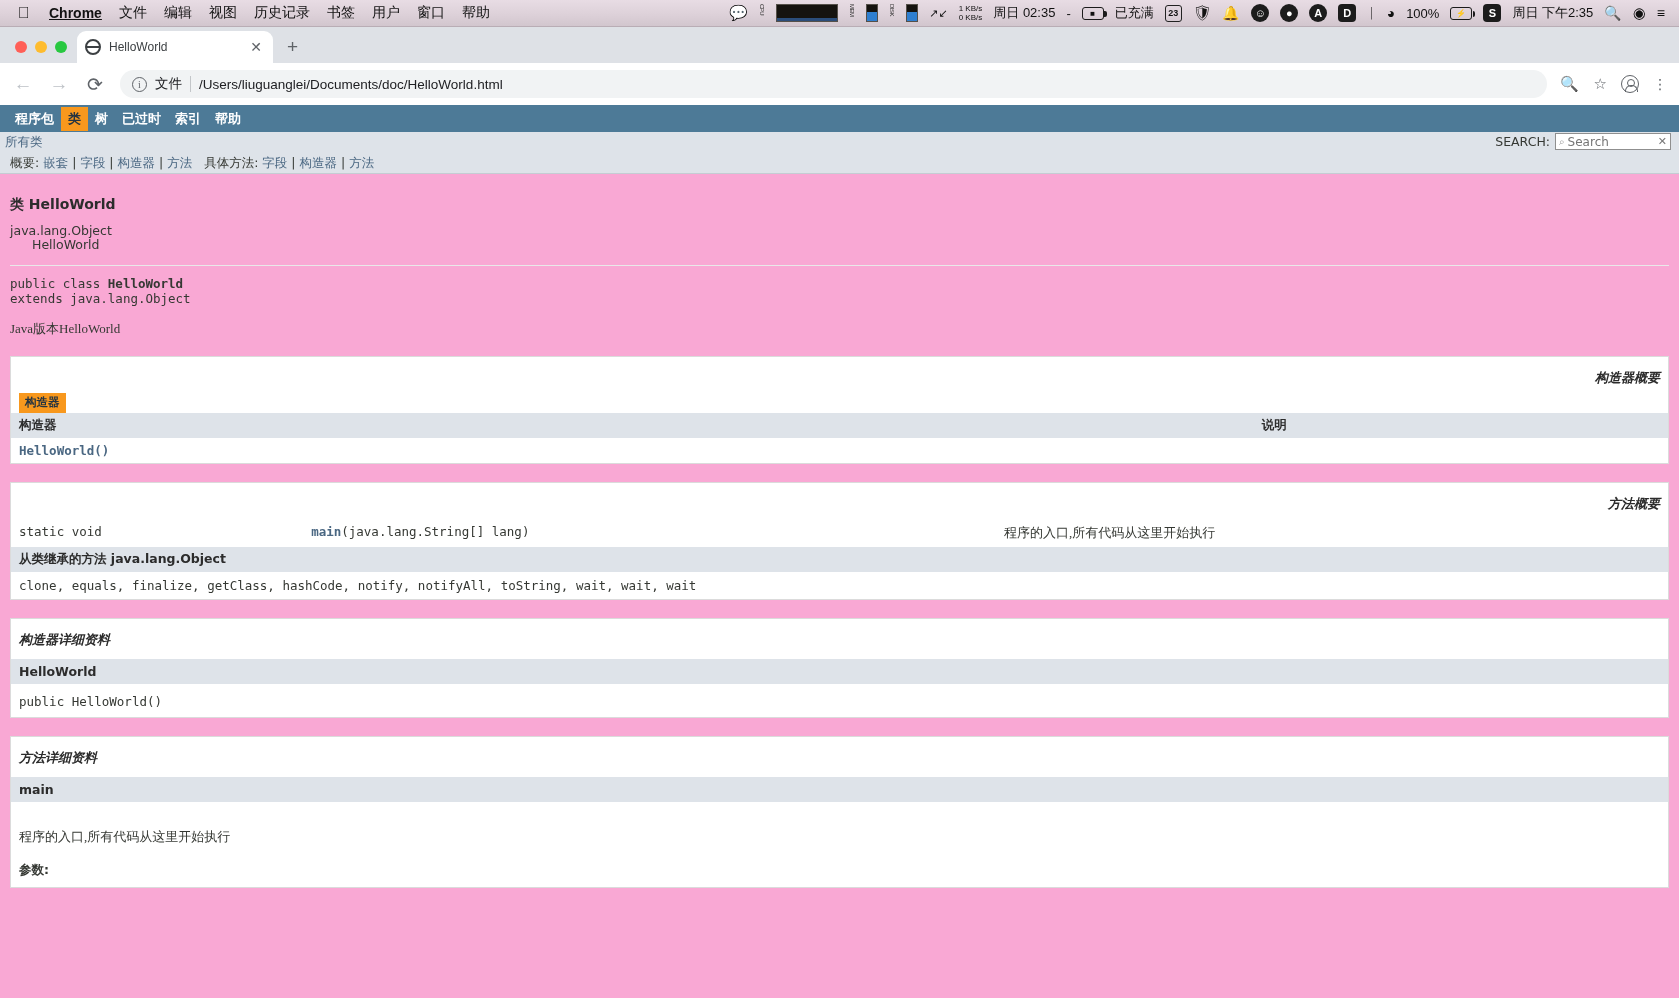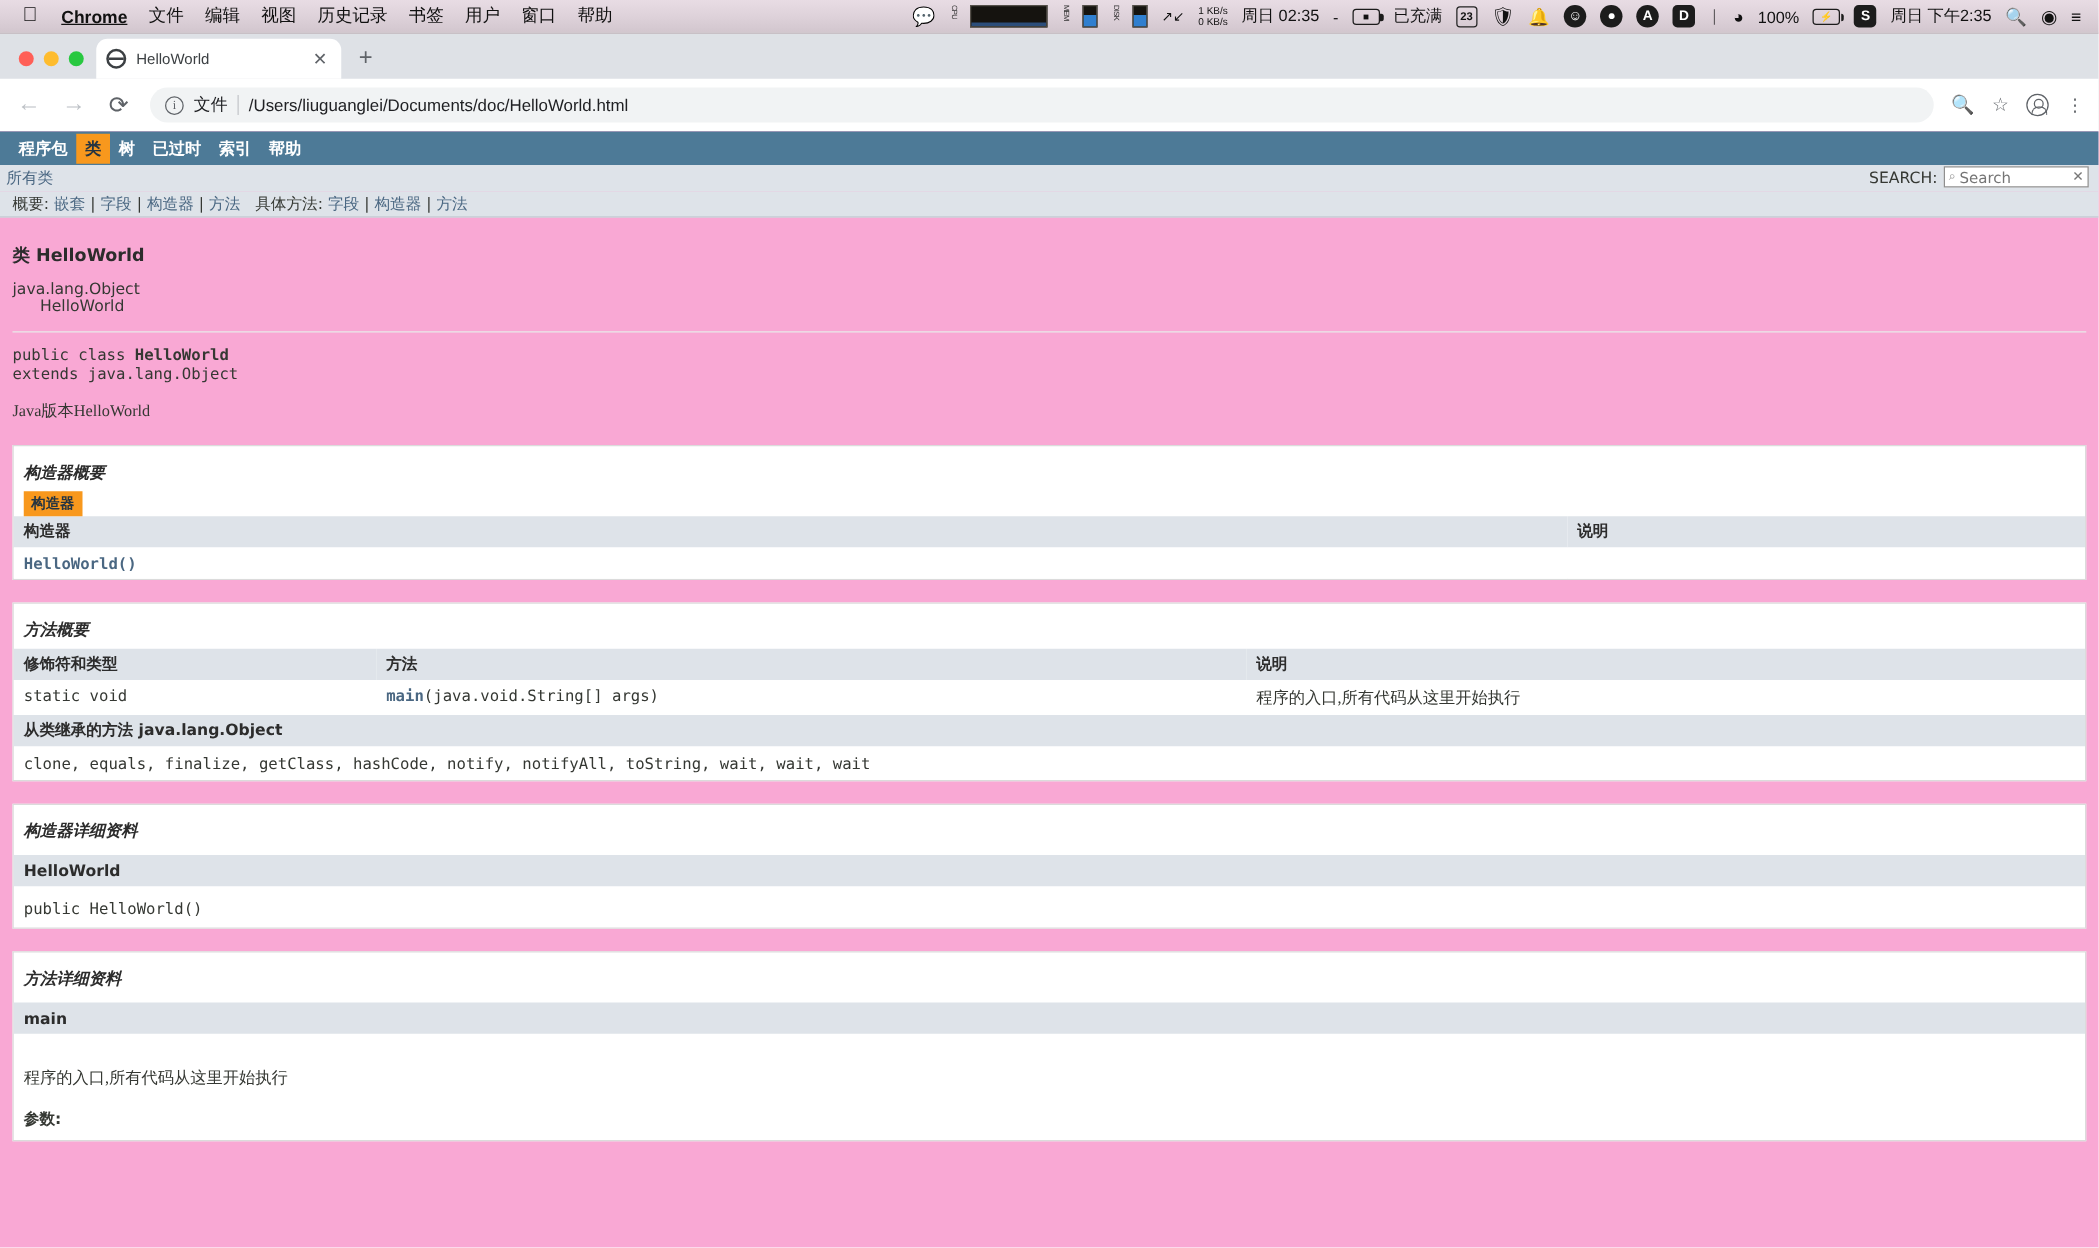--- a/index.html
+++ b/index.html
@@ -132,21 +132,21 @@
   .content { padding:0 10px; }
   .clsheader { margin-top:22px; margin-bottom:8px; font-size:14px; font-weight:bold; color:#2c2c2c; }
   .inherit { margin:10px 0 0 0; font-size:12.5px; line-height:1.15; }
   .inherit .lvl2 { padding-left:22px; }
   .hr { border-top:1px solid #e9e9e9; margin:12px 0 10px 0; }
   .codeblock { font-family:"DejaVu Sans Mono","Liberation Mono",monospace; font-size:12.5px; line-height:1.2; color:#353833; }
   .codeblock b { font-weight:bold; }
   .descr { font-family:"Liberation Serif","DejaVu Serif",serif; font-size:13px; margin-top:14px; color:#353833; }
 
   .section { border:1px solid #dbdbdb; margin-top:18px; background:#fff; }
-  .section h3 { margin:0; padding:12px 8px 6px 8px; font-size:13px; font-style:italic; color:#2c2c2c; font-weight:bold;}
+  .section h3 { margin:0; padding:12px 8px 6px 8px; font-size:13px; font-style:italic; color:#2c2c2c; font-weight:bold;text-align:right;}
   .tabs { display:flex; align-items:flex-end; padding:0 8px; gap:3px; }
   .tabs .tabpill { font-size:11.5px; font-weight:bold; padding:2px 6px 3px 6px; white-space:nowrap; }
   .tabpill.act { background:#f8981d; color:#253441; }
   .tabpill.ina { background:#4d7a97; color:#fff; }
   table.jd { width:100%; border-collapse:collapse; font-size:12.5px; }
   table.jd th {
     background:#dee3e9; text-align:left; font-weight:bold; color:#2c2c2c;
     padding:4px 8px; font-size:12.5px;
   }
   table.jd td { padding:5px 8px; vertical-align:top; }
@@ -325,28 +325,23 @@
           <td class="serif"></td>
         </tr>
       </tbody>
         </table>
     </div>
 
     <div class="section">
       <h3>方法概要</h3>
       <table class="jd">
         <tbody>
-            <tr>
-          <th style="width:17.5%">修饰符和类型</th>
-          <th style="width:42%">方法</th>
-          <th>说明</th>
-        </tr>
         <tr class="row">
           <td class="mono">static void</td>
-          <td class="mono"><span class="lnk-mono">main</span><span>(java.void.String[] args)</span></td>
+          <td class="mono"><span class="lnk-mono">main</span><span>(java.lang.String[] lang)</span></td>
           <td class="serif">程序的入口,所有代码从这里开始执行</td>
         </tr>
       </tbody>
         </table>
 
       <div class="inh-head"><span>从类继承的方法 </span><span class="cls">java.lang.Object</span></div>
       <div class="inh-body mono">clone, equals, finalize, getClass, hashCode, notify, notifyAll, toString, wait, wait, wait</div>
     </div>
 
     <div class="section">

